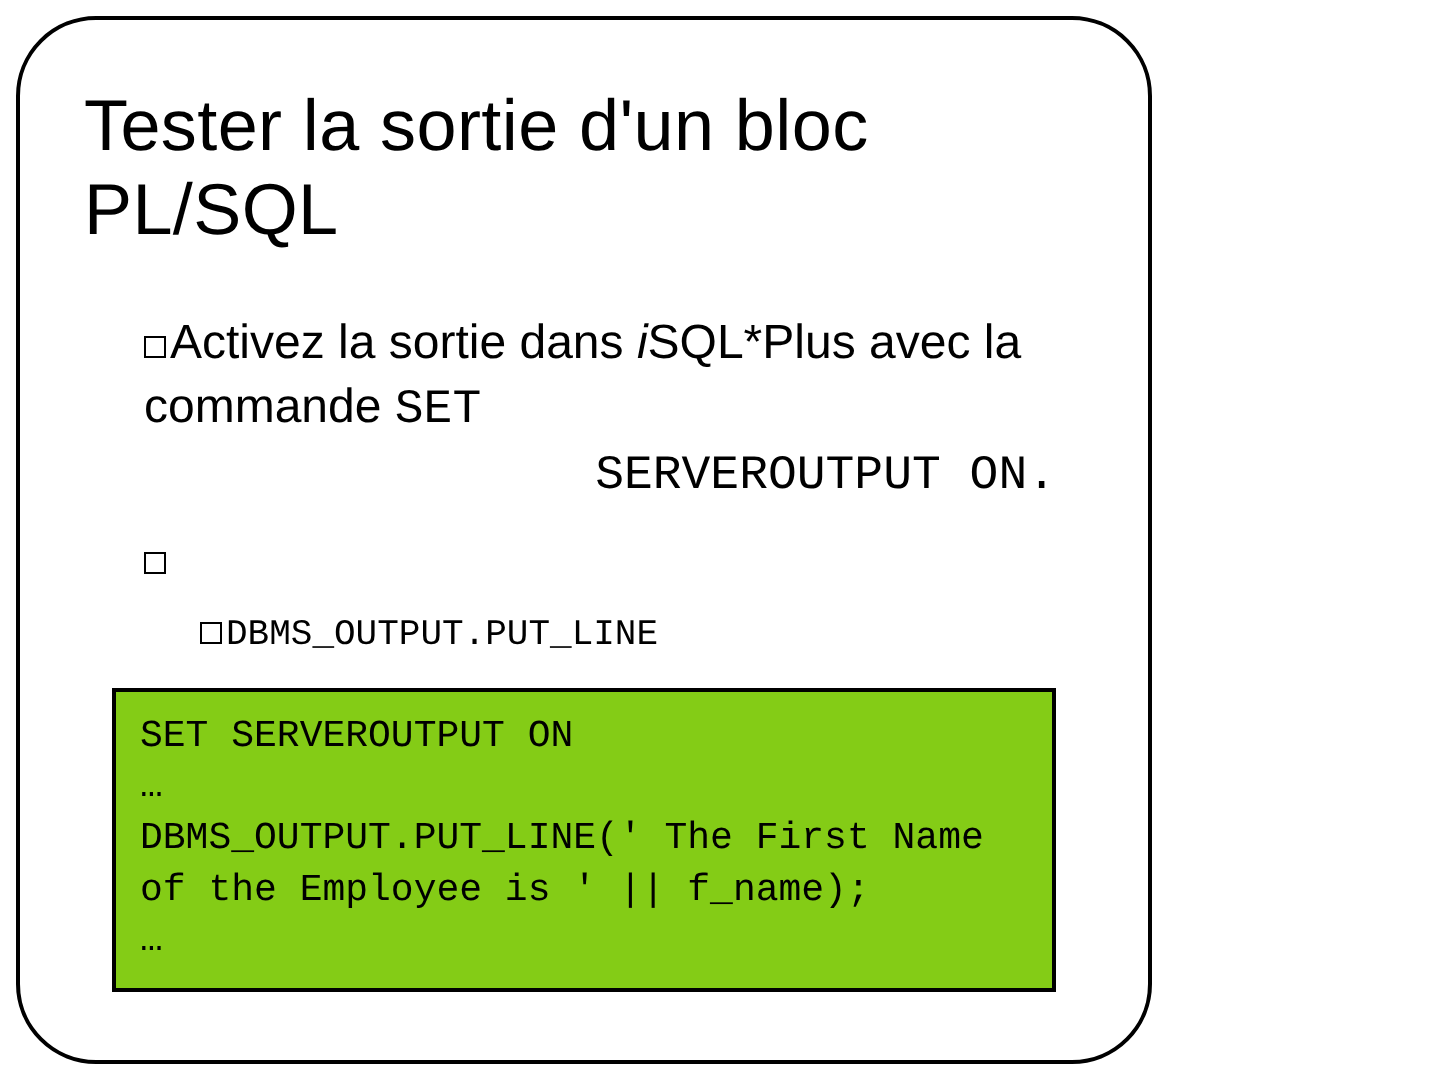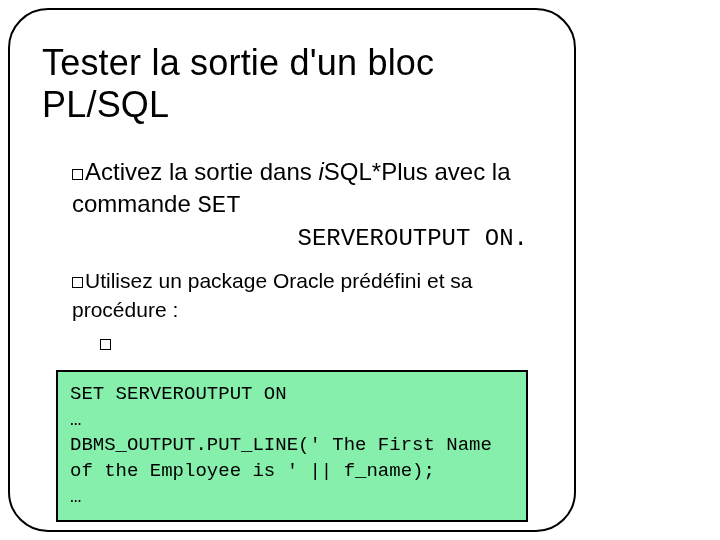--- a/index.html
+++ b/index.html
@@ -67,21 +67,21 @@
   }
   .mono {
     font-family: "Courier New", Courier, monospace;
   }
   .italic {
     font-style: italic;
   }
   .codebox {
     margin: 6px 32px 0 32px;
     border: 2px solid #000;
-    background: #86efac;
+    background: #84cc16;
     padding: 10px 12px;
     font-family: "Courier New", Courier, monospace;
     font-size: 19px;
     line-height: 1.35;
     white-space: pre-wrap;
   }
 </style>
 </head>
 <body>
 
@@ -91,25 +91,25 @@
   <div class="title">Tester la sortie d'un bloc PL/SQL</div>
 
   <div class="content">
 
     <div class="b1">
       <span class="sq"></span><span>Activez la sortie dans </span><span class="italic">i</span><span>SQL*Plus avec la commande </span><span class="mono">SET</span>
       <div class="mono" style="margin-left:16px;text-align:right;">SERVEROUTPUT ON.</div>
     </div>
 
     <div class="b1b">
-      <span class="sq"></span><span>Utilisez un package Oracle prédéfini et sa procédure :</span>
+      <span class="sq"></span>
     </div>
 
     <div class="b2">
-      <span class="sq"></span>
+      <span class="sq"></span><span class="mono">DBMS_OUTPUT.PUT_LINE</span>
     </div>
 
   </div>
 
   <div class="codebox"><span>SET SERVEROUTPUT ON</span>
 <span>…</span>
 <span>DBMS_OUTPUT.PUT_LINE(' The First Name of the Employee is ' || f_name);</span>
 <span>…</span></div>
 
 </div>

